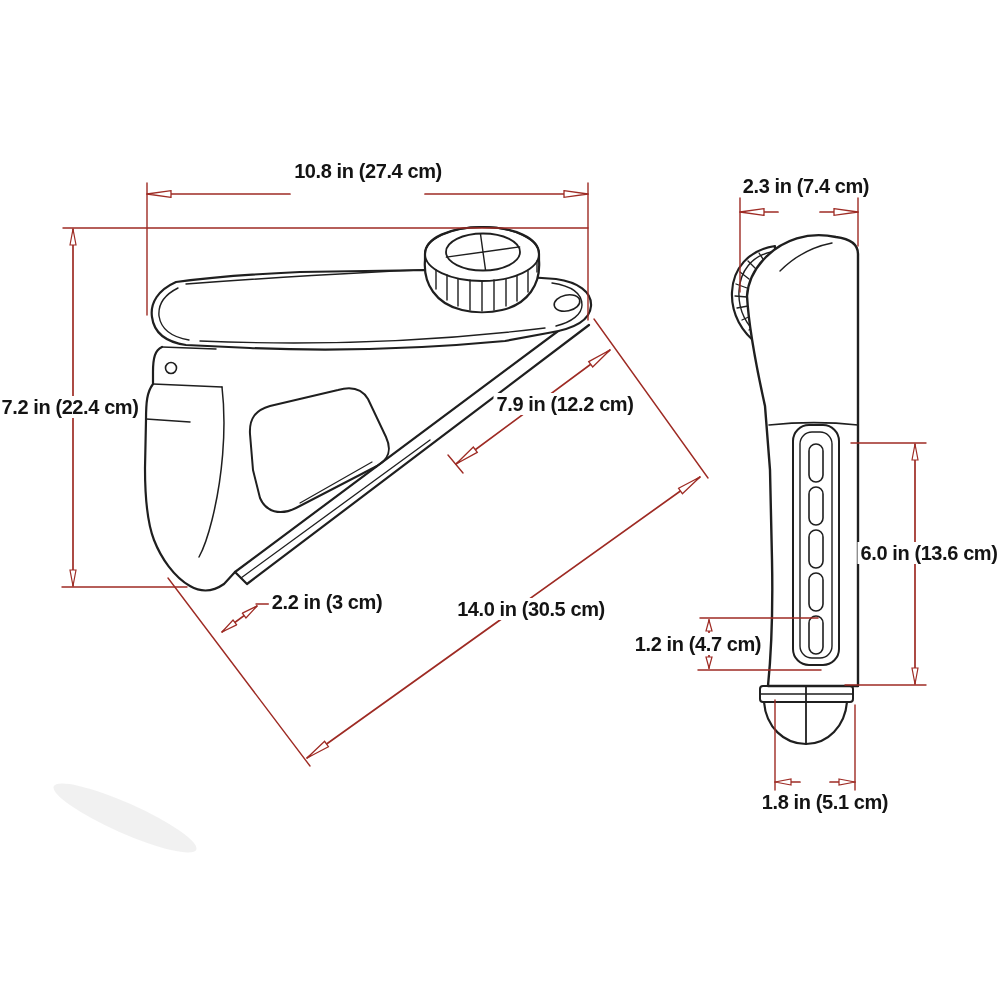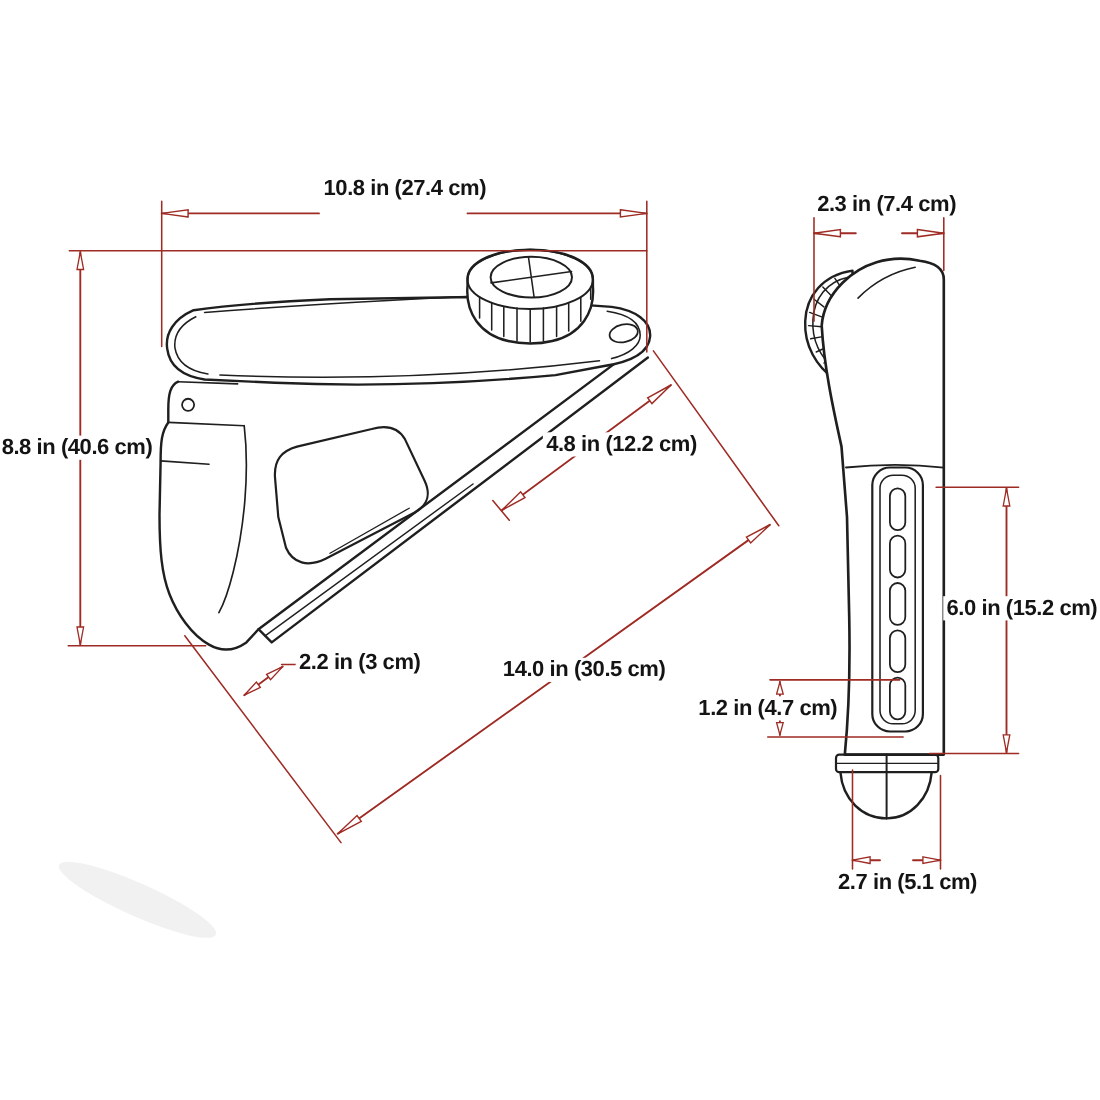--- a/index.html
+++ b/index.html
@@ -157,28 +157,28 @@
       <g>
         <path d="M 775,700 L 775,790 M 855,705 L 855,790" stroke-width="1.4"></path>
         <path d="M 800,782 L 775,782" marker-end="url(#aMed)"></path>
         <path d="M 830,782 L 855,782" marker-end="url(#aMed)"></path>
       </g>
     </g>
   </svg>
 
   <div class="dim-label" style="left:368px;top:171px">10.8 in (27.4 cm)</div>
 
-  <div class="dim-label" style="left:70px;top:407px">8.8 in (40.6 cm)</div>
+  <div class="dim-label" style="left:70px;top:407px">7.2 in (22.4 cm)</div>
 
-  <div class="dim-label" style="left:565px;top:404px">4.8 in (12.2 cm)</div>
+  <div class="dim-label" style="left:565px;top:404px">7.9 in (12.2 cm)</div>
 
   <div class="dim-label" style="left:327px;top:602px">2.2 in (3 cm)</div>
 
   <div class="dim-label" style="left:531px;top:609px">14.0 in (30.5 cm)</div>
 
   <div class="dim-label" style="left:806px;top:186px">2.3 in (7.4 cm)</div>
 
-  <div class="dim-label" style="left:929px;top:553px">6.0 in (15.2 cm)</div>
+  <div class="dim-label" style="left:929px;top:553px">6.0 in (13.6 cm)</div>
 
   <div class="dim-label" style="left:698px;top:644px">1.2 in (4.7 cm)</div>
 
-  <div class="dim-label" style="left:825px;top:802px">2.7 in (5.1 cm)</div>
+  <div class="dim-label" style="left:825px;top:802px">1.8 in (5.1 cm)</div>
 </div>
 
 </body></html>

